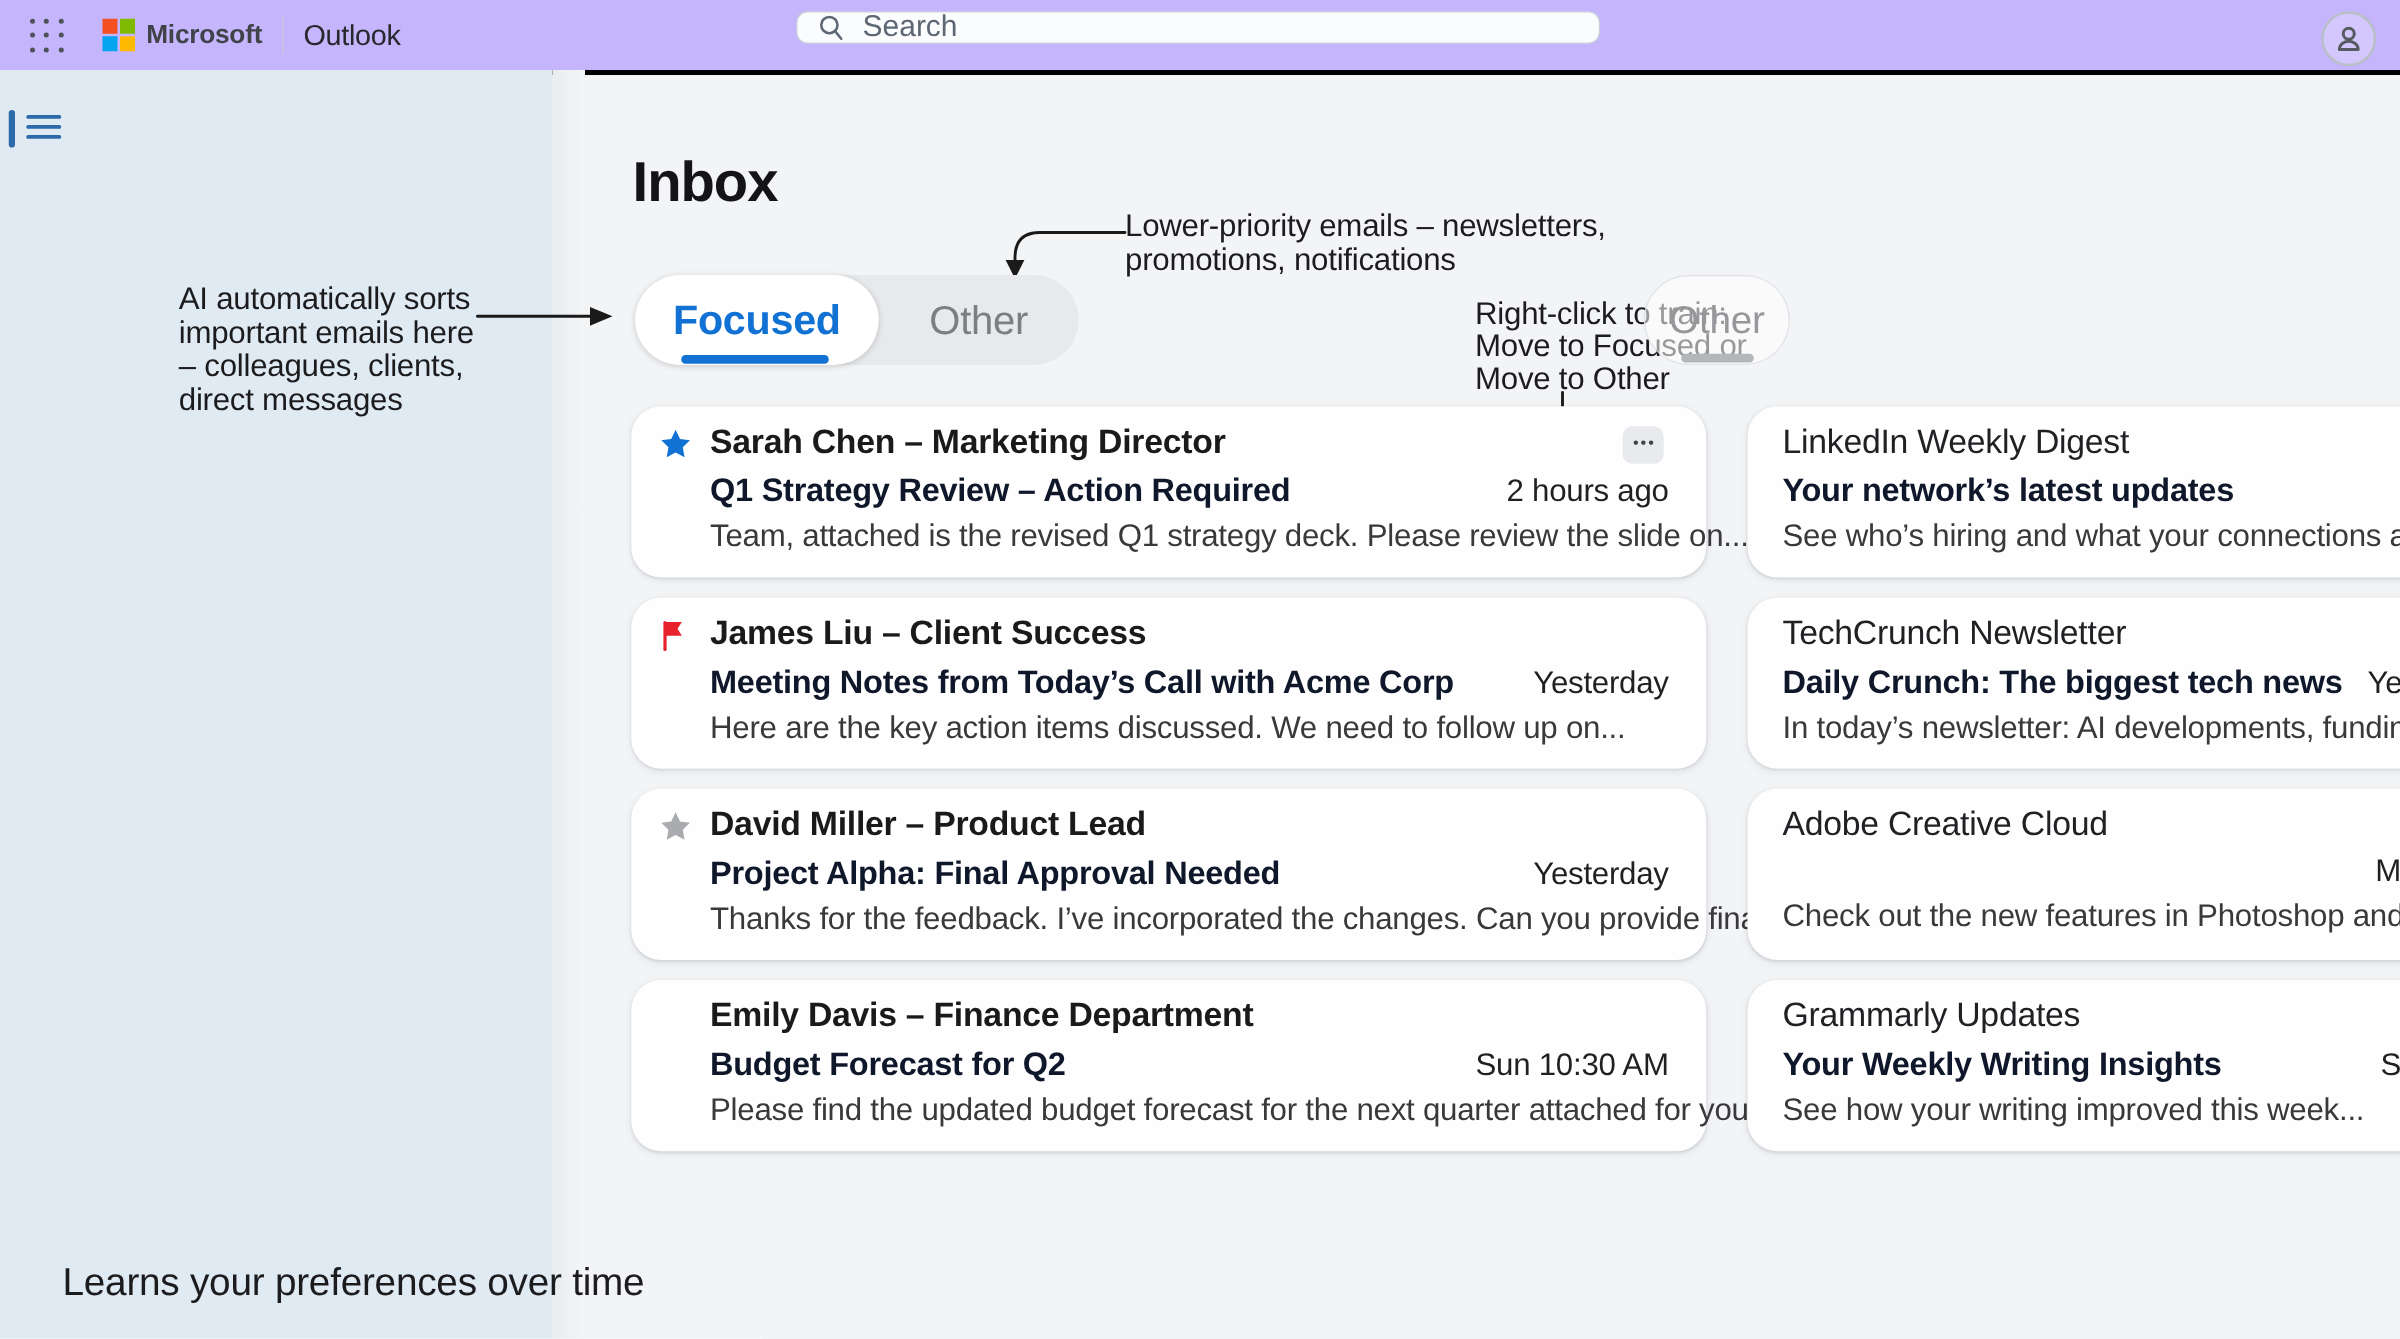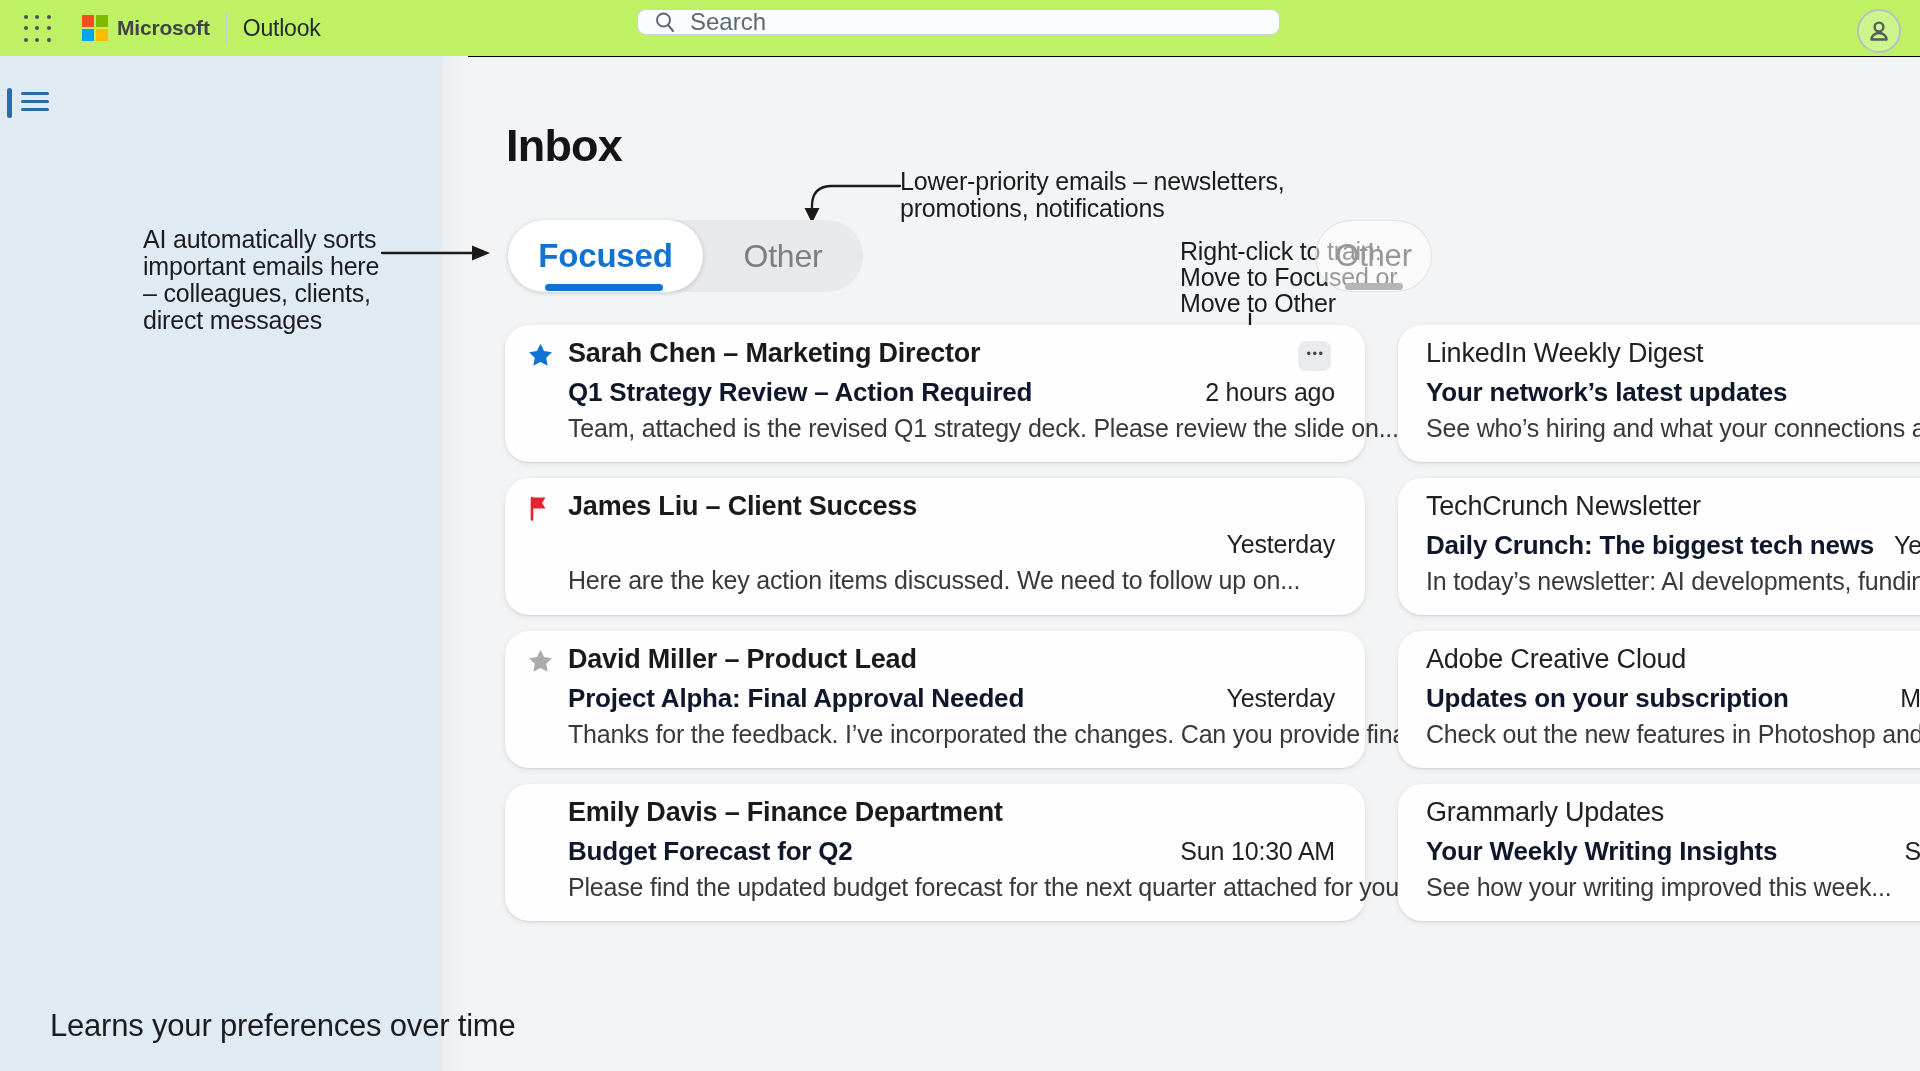--- a/index.html
+++ b/index.html
@@ -1,20 +1,20 @@
 <!DOCTYPE html>
 <html><head>
 <meta charset="utf-8">
 <style>
   html,body{margin:0;padding:0;}
   body{width:1920px;height:1071px;overflow:hidden;font-family:"Liberation Sans","DejaVu Sans",sans-serif;letter-spacing:-0.2px;color:#1d1d1f;}
   #stage{position:relative;width:1920px;height:1071px;background:#f3f4f6;}
 
   
-  .topbar{position:absolute;left:0;top:0;width:1920px;height:56px;background:#bef264;border-bottom:1px solid #000000;}
+  .topbar{position:absolute;left:0;top:0;width:1920px;height:56px;background:#c4b5fd;border-bottom:4px solid #000000;}
   .launcher{position:absolute;left:24px;top:15px;width:28px;height:28px;display:grid;grid-template-columns:repeat(3,1fr);grid-template-rows:repeat(3,1fr);gap:6px;cursor:pointer;}
   .launcher i{width:4px;height:4px;border-radius:50%;background:#4d5258;}
   .brand{position:absolute;left:82px;top:0;height:56px;display:flex;align-items:center;}
   .mslogo{width:26px;height:26px;display:grid;grid-template-columns:1fr 1fr;grid-template-rows:1fr 1fr;gap:2px;}
   .mslogo i:nth-child(1){background:#f25022}.mslogo i:nth-child(2){background:#7fba00}
   .mslogo i:nth-child(3){background:#00a4ef}.mslogo i:nth-child(4){background:#ffb900}
   .ms-label{margin-left:9px;font-size:21px;font-weight:700;color:#404449;}
   .brand-divider{width:1px;height:30px;background:#c3ccd6;margin:0 16px;}
   .product-label{font-size:23px;color:#26282b;}
   .searchbox{position:absolute;left:637px;top:9px;width:643px;height:26px;background:#fbfcfe;border:1px solid #c9d1da;border-radius:9px;display:flex;align-items:center;box-sizing:border-box;}
@@ -182,20 +182,21 @@
         <button class="more-btn">•••</button>
       </div>
       <div class="card fcard">
         <div class="icon-col"><svg width="24" height="27" viewBox="0 0 24 26">
             <path d="M5 2.5V24" stroke="#e8222d" stroke-width="2.6" stroke-linecap="round"></path>
             <path fill="#e8222d" d="M5 2h13.5L15 7.5l3.5 5.5H5z"></path>
           </svg></div>
         <div class="card-body">
           <div class="sender">James Liu – Client Success</div>
           <div class="subj-row">
+            <span class="subject">Meeting Notes from Today’s Call with Acme Corp</span>
             <span class="time">Yesterday</span>
           </div>
           <div class="preview">Here are the key action items discussed. We need to follow up on...</div>
         </div>
       </div>
       <div class="card fcard">
         <div class="icon-col"><svg width="27" height="27" viewBox="0 0 24 24">
             <path fill="#a9abae" d="M12 1.6l3.15 6.5 7.05 1-5.1 5 1.25 7.1L12 17.8l-6.35 3.4 1.25-7.1-5.1-5 7.05-1z"></path>
           </svg></div>
         <div class="card-body">
@@ -232,21 +233,20 @@
         <div class="sender">TechCrunch Newsletter</div>
         <div class="subj-row">
           <span class="subject">Daily Crunch: The biggest tech news</span>
           <span class="time">Yesterday</span>
         </div>
         <div class="preview">In today’s newsletter: AI developments, funding rou</div>
       </div>
       <div class="card ocard">
         <div class="sender">Adobe Creative Cloud</div>
         <div class="subj-row">
-          <span class="subject">Updates on your subscription</span>
           <span class="time">Monday</span>
         </div>
         <div class="preview">Check out the new features in Photoshop and...</div>
       </div>
       <div class="card ocard">
         <div class="sender">Grammarly Updates</div>
         <div class="subj-row">
           <span class="subject">Your Weekly Writing Insights</span>
           <span class="time">Sunday</span>
         </div>

